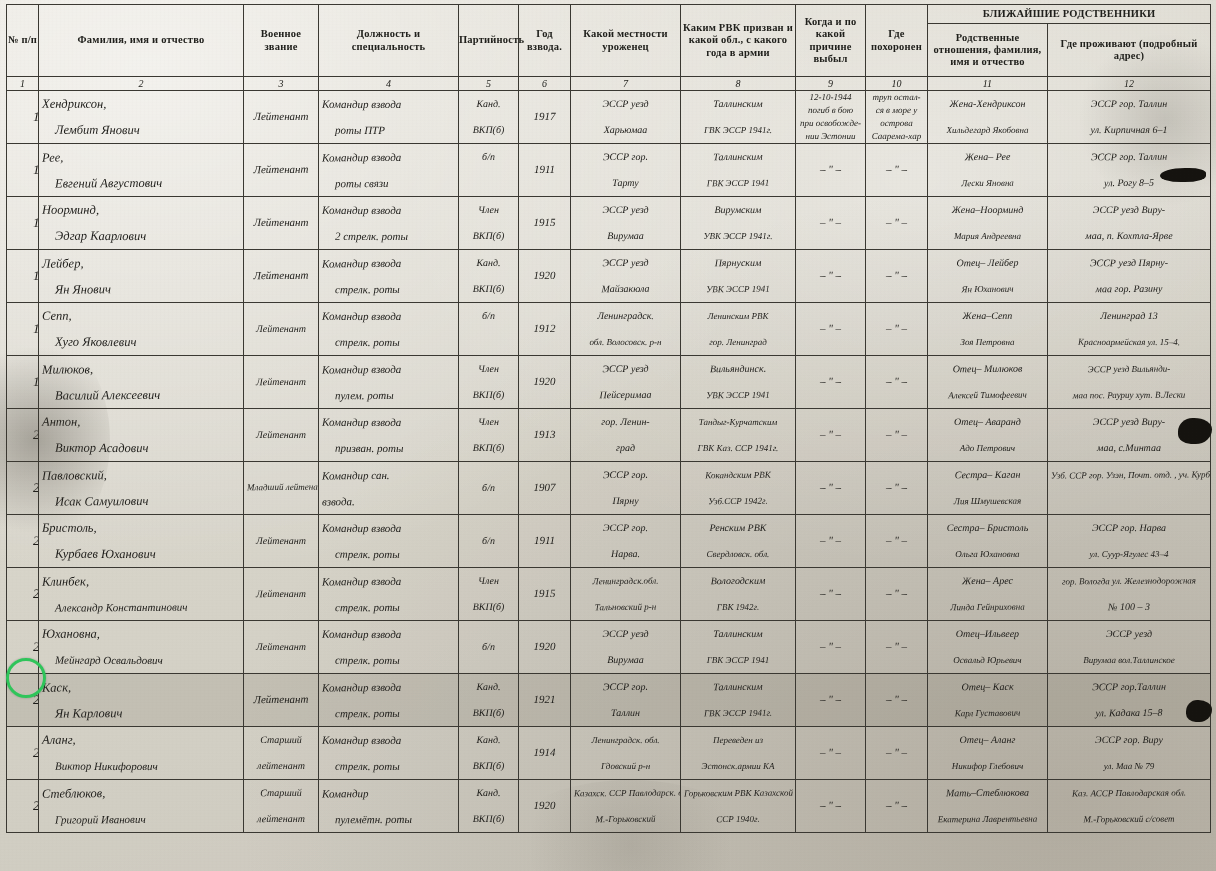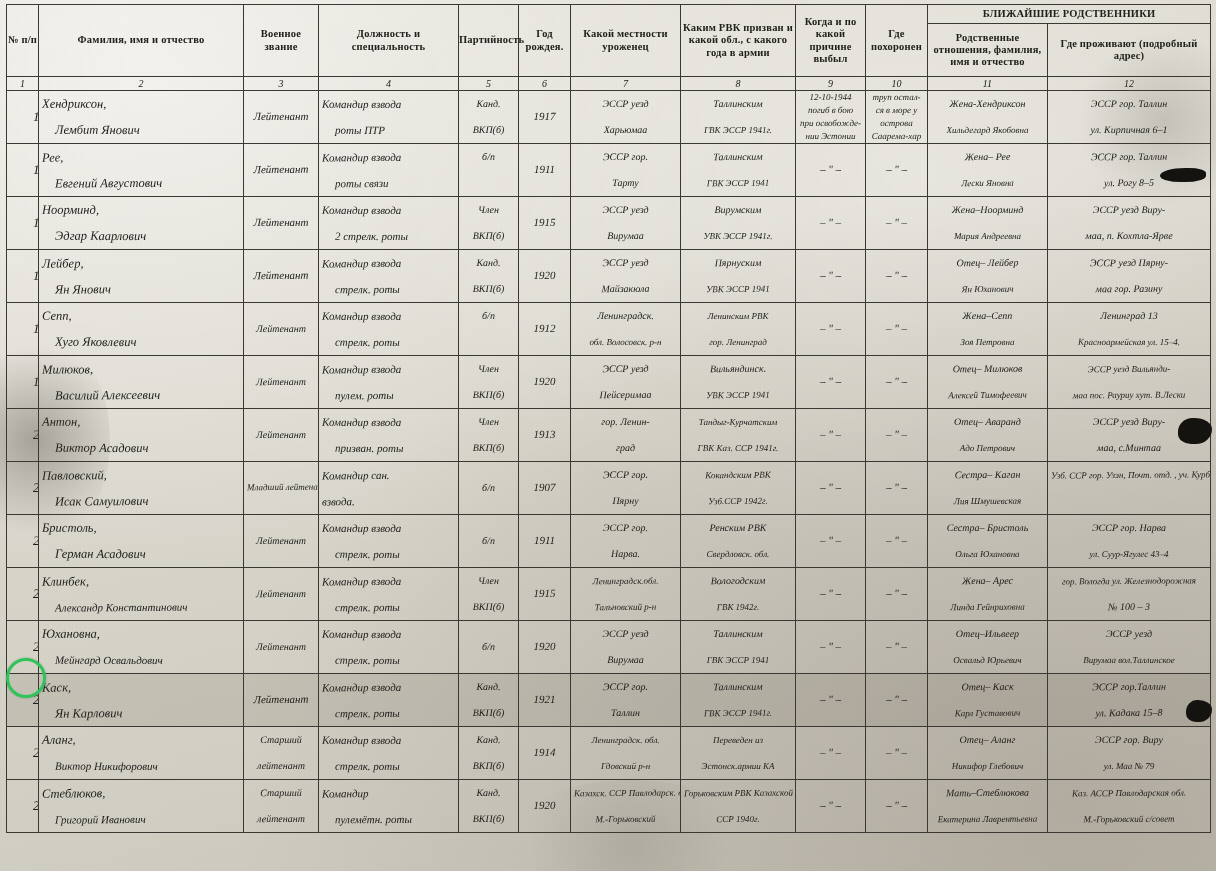--- a/index.html
+++ b/index.html
@@ -142,21 +142,21 @@
         <col style="width:163px">
   </colgroup>
 
   <tbody>
         <tr class="hdr">
     <th rowspan="2">№ п/п</th>
     <th rowspan="2">Фамилия, имя и отчество</th>
     <th rowspan="2">Военное звание</th>
     <th rowspan="2">Должность и специальность</th>
     <th rowspan="2">Партийность</th>
-    <th rowspan="2">Год рождея.</th>
+    <th rowspan="2">Год взвода.</th>
     <th rowspan="2">Какой местности уроженец</th>
     <th rowspan="2">Каким РВК призван и какой обл., с какого года в армии</th>
     <th rowspan="2">Когда и по какой причине выбыл</th>
     <th rowspan="2">Где похоронен</th>
     <th colspan="2" style="height:18px">БЛИЖАЙШИЕ РОДСТВЕННИКИ</th>
   </tr>
   <tr class="hdr">
     <th style="height:52px">Родственные отношения, фамилия, имя и отчество</th>
     <th style="height:52px">Где проживают (подробный адрес)</th>
   </tr>
@@ -663,21 +663,21 @@
           </td>
   </tr>
 
   <tr class="datarow">
     <td>
             <span class="cell num">22.</span>
           </td>
     <td>
             <div class="split">
               <span class="cell">Бристоль,</span>
-              <span class="cell sub-line">Герман Асадович</span>
+              <span class="cell sub-line">Курбаев Юханович</span>
             </div>
           </td>
     <td>
             <span class="cell ctr sz10">Лейтенант</span>
           </td>
     <td>
             <div class="split">
               <span class="cell sz11">Командир взвода</span>
               <span class="cell sz11 sub-line">стрелк. роты</span>
             </div>

